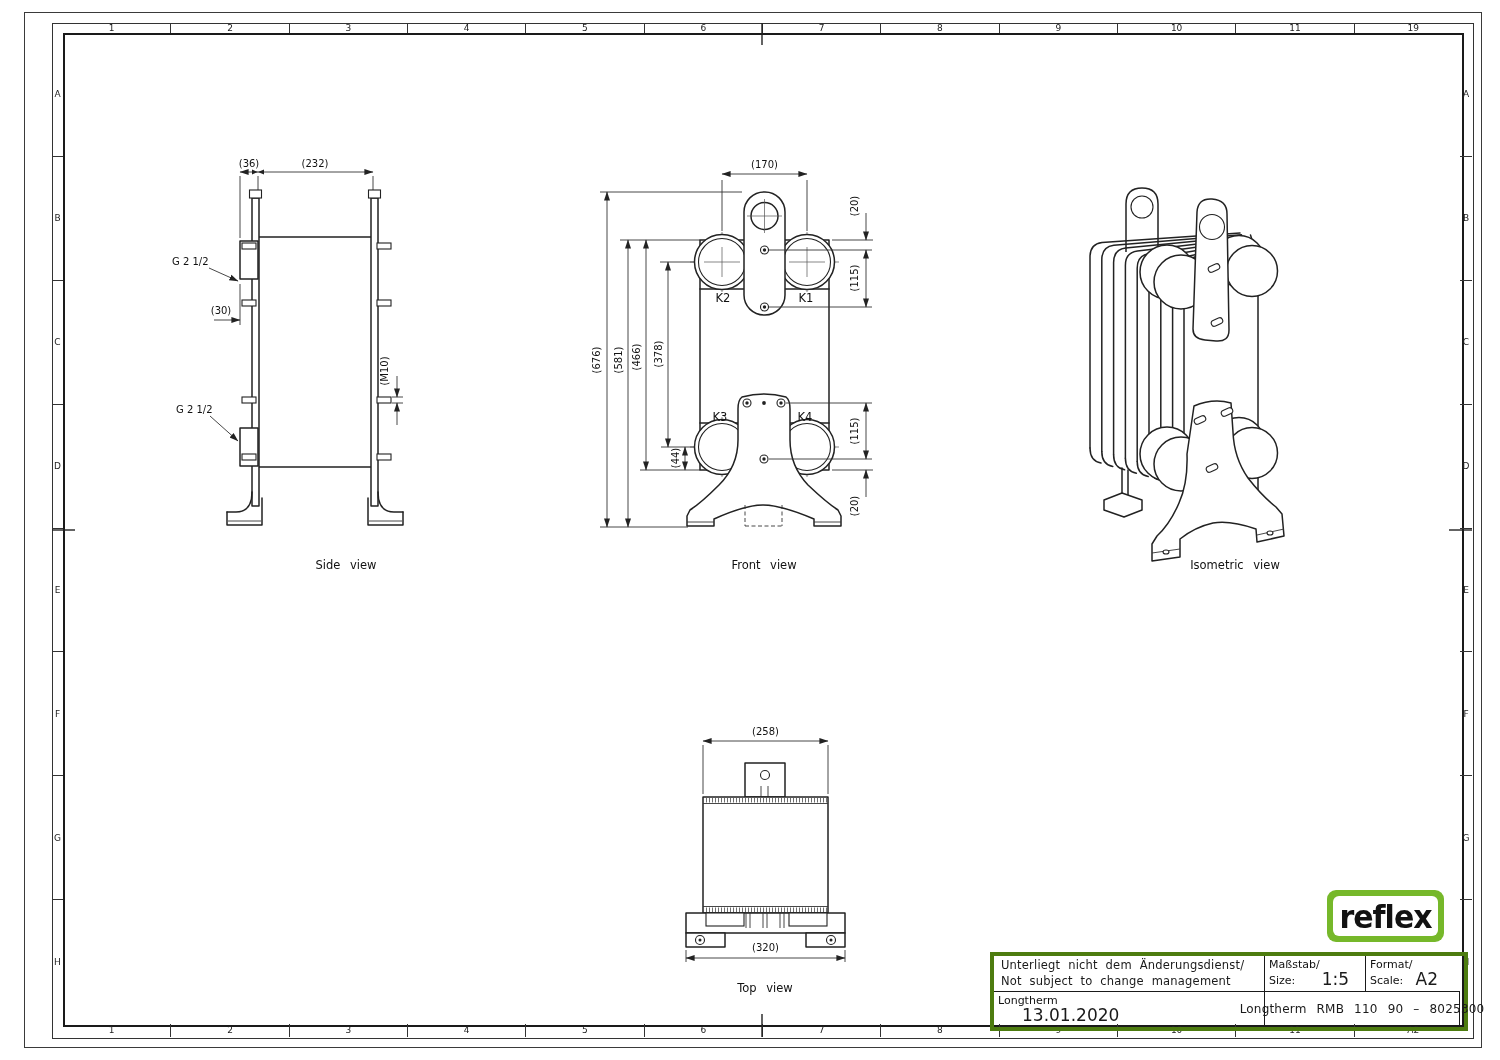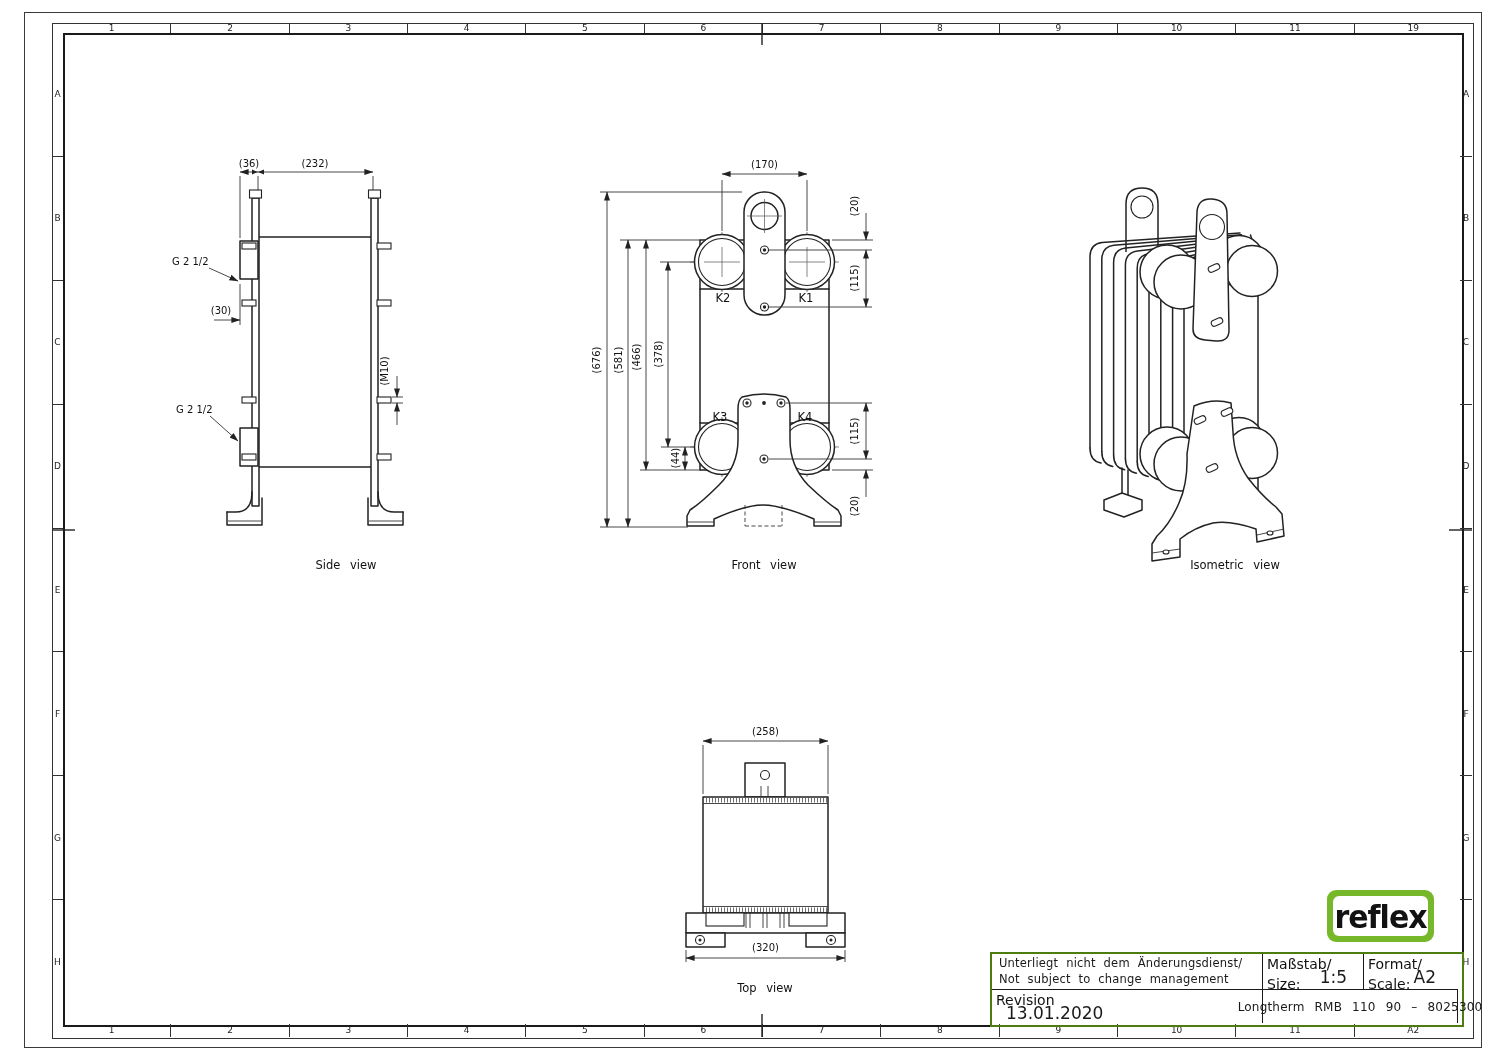--- a/index.html
+++ b/index.html
@@ -17,34 +17,34 @@
   .band.h .cell:last-child{border-right:none;}
   #band-top{top:23px;}
   #band-bottom{top:1024px;height:13px;}
   #band-bottom .cell{line-height:13px;}
   .band.v{top:33px;height:990px;width:11px;flex-direction:column;}
   .band.v .cell{flex:1;display:flex;align-items:center;justify-content:center;border-bottom:1px solid #333;}
   .band.v .cell:last-child{border-bottom:none;}
   #band-left{left:52px;}
   #band-right{left:1460px;width:12px;}
   
-  #title-block{left:990px;top:952px;width:470px;height:71px;border:2px solid #4d7c0f;
+  #title-block{left:990px;top:952px;width:470px;height:71px;border:4px solid #4d7c0f;
     display:grid;grid-template-columns:271px 101px 94px;grid-template-rows:36px 33px;font-size:11.5px;}
   #title-block .tcell{border-right:1.5px solid #1a1a1a;border-bottom:1.5px solid #1a1a1a;position:relative;box-sizing:border-box;}
   #tb-note{padding:2px 7px;line-height:1.35;word-spacing:4px;letter-spacing:0.2px;}
-  .tb-small{font-size:14px;line-height:1.25;padding:2px 0 0 4px;color:#111;}
+  .tb-small{font-size:11px;line-height:1.25;padding:2px 0 0 4px;color:#111;}
   .tb-value{position:absolute;font-size:17px;}
   #tb-scale-value{right:16px;top:13px;}
   #tb-format-value{right:22px;top:13px;}
   #tb-revision{grid-column:1;}
   #tb-title-cell{grid-column:2 / span 2;border-right:none;display:flex;align-items:center;justify-content:center;}
   #tb-title{font-size:12px;word-spacing:6px;letter-spacing:0.2px;white-space:nowrap;}
-  #tb-revision-value{left:14px;top:13px;}
+  #tb-revision-value{left:28px;top:13px;}
   
-  #logo{left:1327px;top:890px;width:107px;height:52px;background:#76b82a;border-radius:9px;}
+  #logo{left:1327px;top:890px;width:117px;height:52px;background:#76b82a;border-radius:9px;}
   #logo .inner{position:absolute;left:6px;top:6px;right:6px;bottom:6px;background:#fff;border-radius:6px;
     display:flex;align-items:center;justify-content:center;}
   #logo .word{font-weight:bold;font-size:30px;letter-spacing:-1px;color:#121212;transform:scaleY(1.05);}
   
   svg{position:absolute;left:0;top:0;}
   .o{fill:none;stroke:#222;stroke-width:1.5;stroke-linejoin:round;stroke-linecap:round;}
   .ow{fill:#fff;stroke:#222;stroke-width:1.5;stroke-linejoin:round;}
   .o2{fill:#fff;stroke:#222;stroke-width:1.1;}
   .t{fill:none;stroke:#333;stroke-width:0.9;}
   .d{fill:none;stroke:#333;stroke-width:0.9;stroke-dasharray:4 2.5;}
@@ -404,21 +404,21 @@
       <div class="tb-small">Maßstab/</div>
       <div class="tb-small">Size:</div>
       <div class="tb-value" id="tb-scale-value">1:5</div>
     </div>
     <div class="tcell" style="border-right:none;">
       <div class="tb-small">Format/</div>
       <div class="tb-small">Scale:</div>
       <div class="tb-value" id="tb-format-value">A2</div>
     </div>
     <div class="tcell" id="tb-revision" style="border-bottom:none;">
-      <div class="tb-small">Revision</div>
+      <div class="tb-small">Longtherm</div>
       <div class="tb-value" id="tb-revision-value">13.01.2020</div>
     </div>
     <div class="tcell" id="tb-title-cell" style="border-bottom:none;">
       <span id="tb-title">Longtherm RMB 110 90 – 8025300</span>
     </div>
   </div>
 
 </div>
 
 </body></html>

